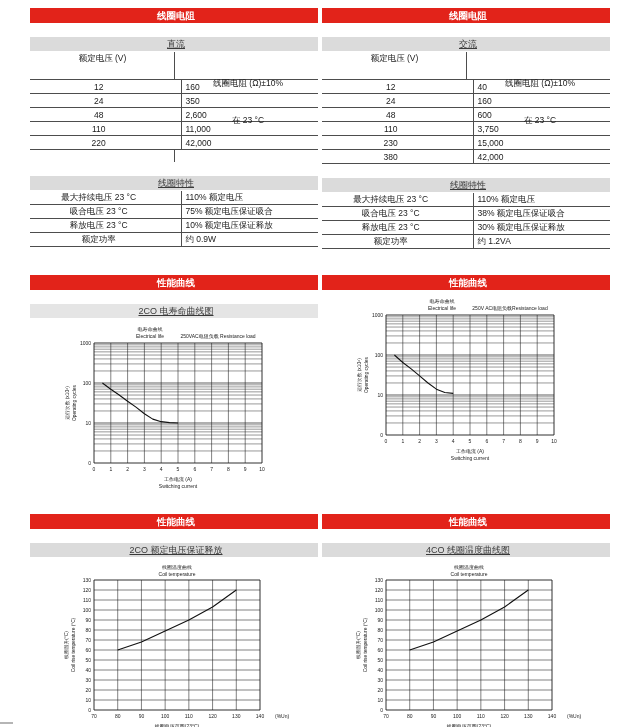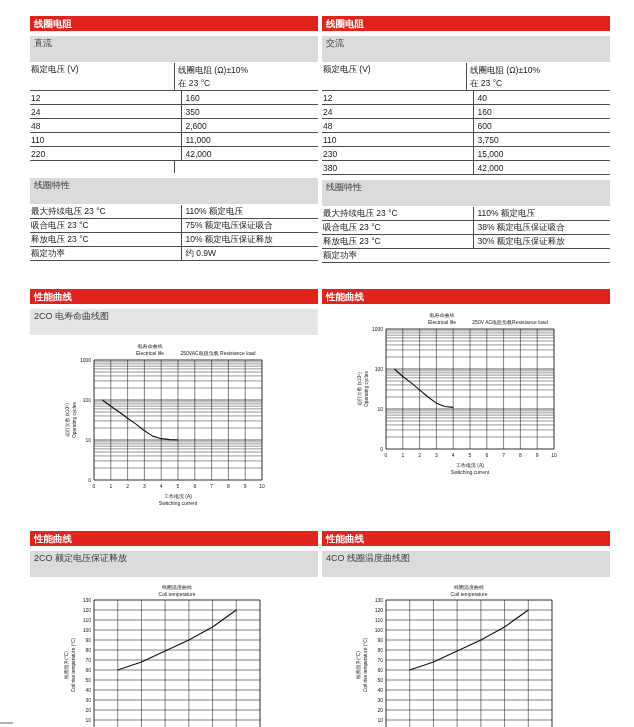--- a/index.html
+++ b/index.html
@@ -2,45 +2,45 @@
 <html><head>
 <meta charset="utf-8">
 <style>
   html,body{margin:0;padding:0;background:#fff;}
   .page{position:relative;width:634px;height:727px;background:#ffffff;overflow:hidden;
         font-family:"Liberation Sans","DejaVu Sans",sans-serif;color:#1a1a1a;}
   .cols{display:flex;gap:4px;padding-left:30px;}
   .col{width:288px;flex:0 0 288px;}
   .redbar{height:15px;line-height:15px;background:#e2231a;color:#fff;font-weight:bold;
           font-size:9.5px;padding-left:4px;box-sizing:border-box;}
-  .graybar{height:26px;line-height:14px;background:#dbdbdb;color:#3a3a3a;font-size:9px;
-           padding-left:4px;box-sizing:border-box;margin-top:5px;}
+  .graybar{height:14px;line-height:14px;background:#dbdbdb;color:#3a3a3a;font-size:9px;
+           padding-left:4px;box-sizing:border-box;margin-top:14px;text-decoration:underline;}
   .tbl{margin-top:1px;}
   .trow{display:flex;height:14px;box-sizing:border-box;border-bottom:1px solid #4d4d4d;
         align-items:center;font-size:8.5px;gap:15px;}
   .trow .c1{width:50%;box-sizing:border-box;padding-left:1px;}
   .trow .c2{width:50%;box-sizing:border-box;border-left:1px solid #4d4d4d;padding-left:3px;
             height:100%;display:flex;align-items:center;}
   .thead{display:flex;height:28px;box-sizing:border-box;border-bottom:1px solid #4d4d4d;
          font-size:8.5px;}
   .thead .c1{width:50%;box-sizing:border-box;padding:1px 0 0 1px;}
   .thead .c2{width:50%;box-sizing:border-box;border-left:1px solid #4d4d4d;padding:1px 0 0 3px;}
-  .thead .c2 div{line-height:13px;}
+  .thead .c2 div{line-height:13px;margin-top:24px;}
   .spacer{height:12px;}
   .spacer .mid{margin-left:50%;width:0;height:12px;border-left:1px solid #4d4d4d;}
   .sec2{margin-top:26px;}
   .sec3{margin-top:18px;}
   .chart{margin:5px 0 0 28px;width:232px;}
   svg text{fill:#222222;}
   .footmark{position:absolute;left:0;bottom:3px;width:13px;height:2px;background:#b5b5b5;}
 </style>
 </head>
 <body>
 
-<div class="page" style="padding-top:16px;box-sizing:border-box;">
+<div class="page" style="padding-top:8px;box-sizing:border-box;text-align:center;">
 
   <div class="cols">
 
     <div class="col">
       <div class="redbar" style="background: rgb(226, 35, 26);">线圈电阻</div>
       <div class="graybar" style="background: rgb(219, 219, 219);">直流</div>
       <div class="tbl">
         <div class="thead">
           <div class="c1">额定电压 (V)</div>
           <div class="c2">
@@ -138,20 +138,21 @@
         <div class="trow">
             <div class="c1">吸合电压 23 °C</div>
             <div class="c2">38% 额定电压保证吸合</div>
           </div>
         <div class="trow">
             <div class="c1">释放电压 23 °C</div>
             <div class="c2">30% 额定电压保证释放</div>
           </div>
         <div class="trow">
             <div class="c1">额定功率</div>
+            <div class="c2">约 1.2VA</div>
           </div>
       </div>
     </div>
   </div>
 
   <div class="cols sec2">
     <div class="col">
       <div class="redbar" style="background: rgb(226, 35, 26);">性能曲线</div>
       <div class="graybar" style="background: #e5e5e5;">2CO 电寿命曲线图</div>
       <div class="chart"><svg width="232" height="169" viewBox="0 0 232 169">

